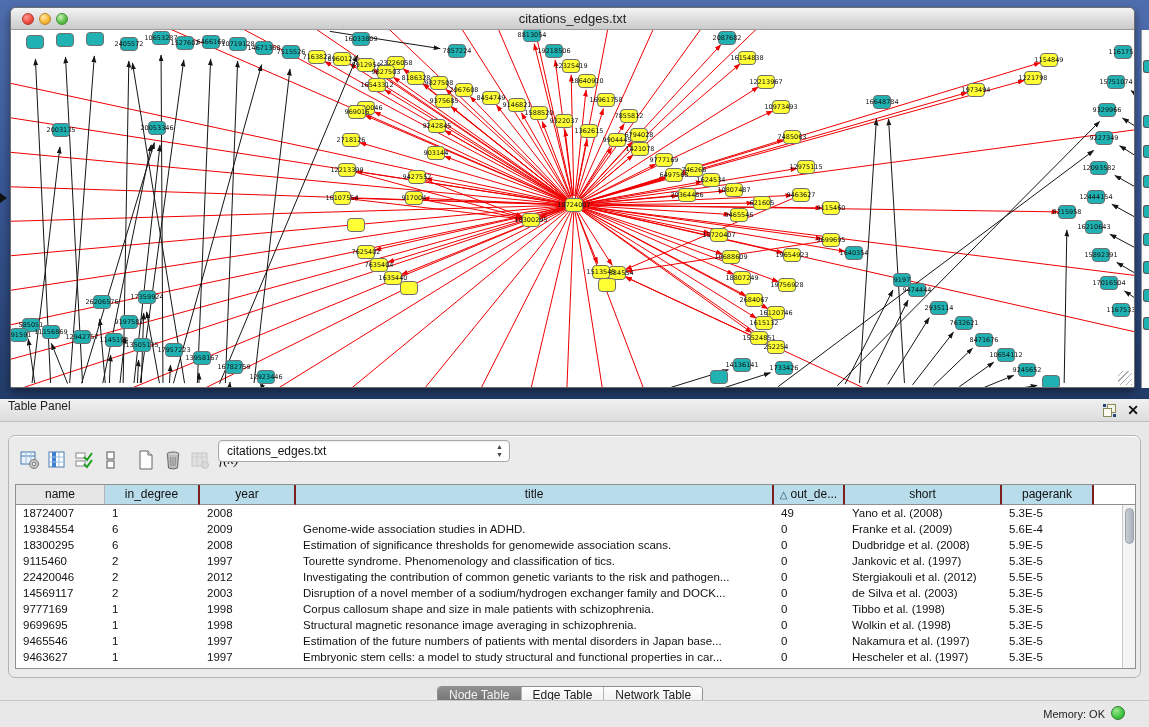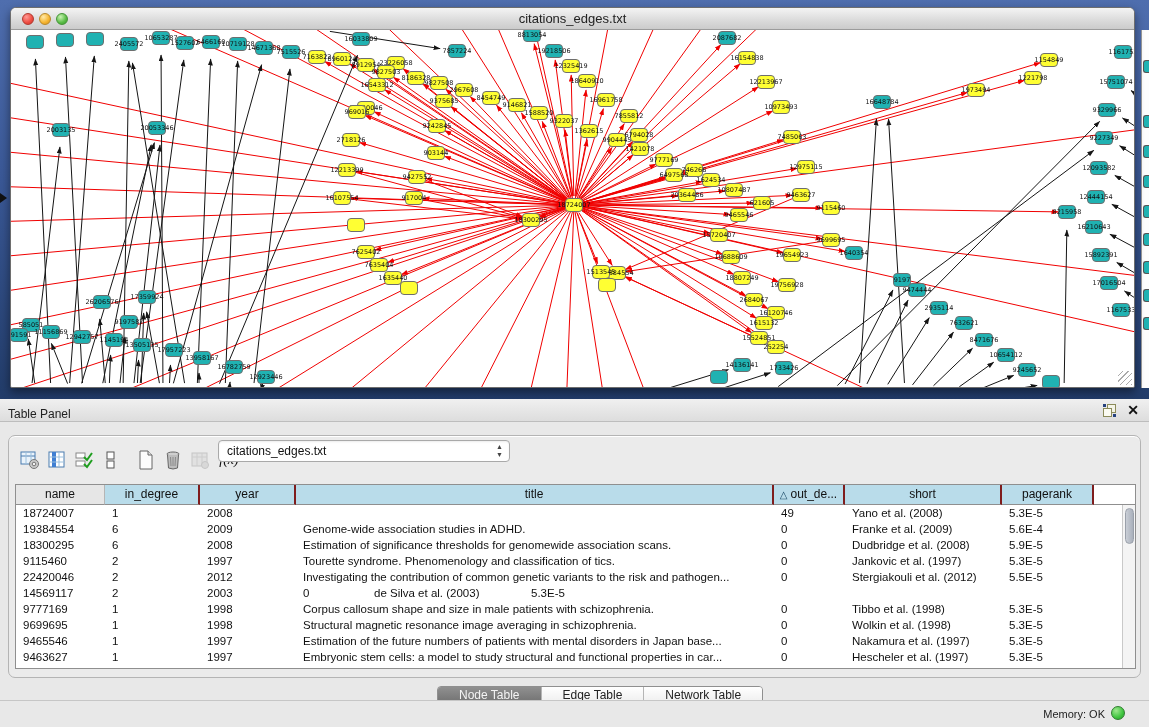--- a/index.html
+++ b/index.html
@@ -28,21 +28,21 @@
   .tl.red   { left:11px;  background:radial-gradient(circle at 35% 30%,#ff9a95,#ee4b40 60%,#c53a30); border:1px solid #b1392f;}
   .tl.yellow{ left:28px; background:radial-gradient(circle at 35% 30%,#ffe9a8,#f5b32e 60%,#d0922a); border:1px solid #b8892b;}
   .tl.green { left:45px; background:radial-gradient(circle at 35% 30%,#c9f3b4,#58bb44 60%,#3d9a33); border:1px solid #449437;}
   .canvas { position:relative; width:1123px; height:357px; background:#fff; overflow:hidden; border-radius:0 0 2px 2px;}
   .grip { position:absolute; right:2px; bottom:2px; width:14px; height:14px;
     background:repeating-linear-gradient(135deg,transparent 0 3px,#aaa 3px 4px); }
 
   
   .tp-header { position:absolute; left:0; top:399px; width:1149px; height:23px;
     background:linear-gradient(180deg,#f0f0f0,#dddddd); border-bottom:1px solid #bdbdbd; }
-  .tp-title { position:absolute; left:8px; top:8px; font-size:12px; color:#222; }
+  .tp-title { position:absolute; left:8px; top:0; font-size:12px; color:#222; }
   .tp-float { position:absolute; right:33px; top:5px; width:13px; height:13px; }
   .tp-float .sq1 { position:absolute; right:0; top:0; width:9px; height:9px; border:1px solid #8b8b5a; background:#f4f4e8; }
   .tp-float .sq2 { position:absolute; left:0; bottom:0; width:9px; height:9px; border:1px solid #8b8b5a; background:#fbfbf2; }
   .tp-float .dot { position:absolute; width:3px; height:3px; background:#26427e; }
   .tp-close { position:absolute; right:10px; top:3px; font-size:14px; font-weight:bold; color:#111; cursor:default; line-height:16px;}
 
   
   .panel-body { position:absolute; left:0; top:422px; width:1149px; height:278px; background:#e8e8e8; }
   .inset { position:absolute; left:8px; top:13px; width:1133px; height:243px;
     background:#ebebeb; border:1px solid #b4b4b4; border-radius:7px;
@@ -73,21 +73,21 @@
     white-space:nowrap; overflow:hidden; flex:none; }
   .scrollbar { position:absolute; right:0; top:20px; bottom:0; width:13px;
     background:#f4f4f4; border-left:1px solid #c9c9c9; }
   .thumb { position:absolute; left:2px; top:3px; width:9px; height:36px;
     background:linear-gradient(90deg,#c9ced6,#a9b0bb); border-radius:5px; border:1px solid #9aa0aa;}
 
   
   .tabs { position:absolute; left:428px; top:250px; display:flex; height:19px;
     border:1px solid #8f8f8f; border-radius:4px; overflow:hidden;
     box-shadow:0 1px 1px rgba(255,255,255,.8); }
-  .tab { font-size:12px; line-height:17px; padding:0 21px;
+  .tab { font-size:12px; line-height:17px; padding:0 11px;
     background:linear-gradient(180deg,#ffffff,#ededed); color:#222; border-right:1px solid #b5b5b5;}
   .tab:last-child { border-right:none; }
   .tab.sel { background:linear-gradient(180deg,#909090,#6f6f6f); color:#f4f4f4; }
 
   
   .statusbar { position:absolute; left:0; top:700px; width:1149px; height:44px;
     background:#e8e8e8; border-top:1px solid #c6c6c6; }
   .mem { position:absolute; right:44px; top:7px; font-size:11px; color:#222; }
   .memdot { position:absolute; right:24px; top:5px; width:14px; height:14px; border-radius:50%;
     background:radial-gradient(circle at 35% 30%,#9fe88f,#3fc43f 60%,#2e9b2e); border:1px solid #2f7d2f; }
@@ -930,20 +930,21 @@
               <div class="td" style="width: 96px;">2012</div>
               <div class="td" style="width: 478px;">Investigating the contribution of common genetic variants to the risk and pathogen...</div>
               <div class="td" style="width: 71px;">0</div>
               <div class="td" style="width: 157px;">Stergiakouli et al. (2012)</div>
               <div class="td" style="width: 92px;">5.5E-5</div>
             </div>
             <div class="trow">
               <div class="td" style="width: 89px;">14569117</div>
               <div class="td" style="width: 95px;">2</div>
               <div class="td" style="width: 96px;">2003</div>
+              <div class="td" style="width: 478px;">Disruption of a novel member of a sodium/hydrogen exchanger family and DOCK...</div>
               <div class="td" style="width: 71px;">0</div>
               <div class="td" style="width: 157px;">de Silva et al. (2003)</div>
               <div class="td" style="width: 92px;">5.3E-5</div>
             </div>
             <div class="trow">
               <div class="td" style="width: 89px;">9777169</div>
               <div class="td" style="width: 95px;">1</div>
               <div class="td" style="width: 96px;">1998</div>
               <div class="td" style="width: 478px;">Corpus callosum shape and size in male patients with schizophrenia.</div>
               <div class="td" style="width: 71px;">0</div>

